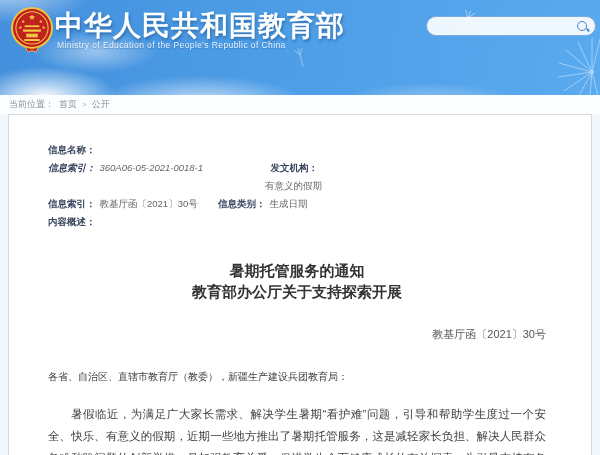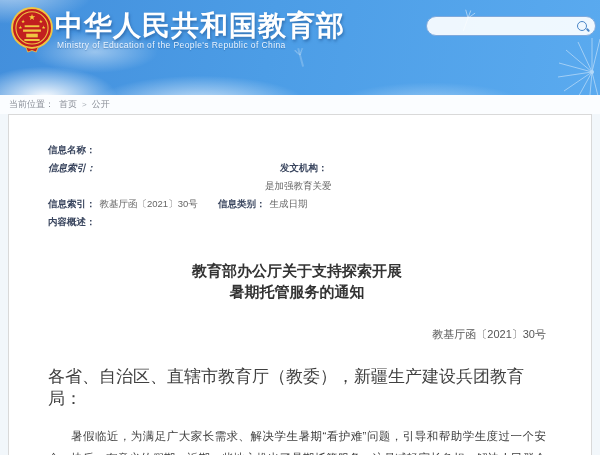--- a/index.html
+++ b/index.html
@@ -84,21 +84,21 @@
 
   .doc-title {
     margin-top:29px; text-align:center;
     font-size:15px; font-weight:bold; color:#333; line-height:21px;
   }
   .doc-number {
     margin-top:25px; text-align:right;
     font-size:11px; color:#555;
   }
   .doc-salutation {
-    margin-top:24px; font-size:17px; color:#404040; line-height:22px;
+    margin-top:24px; font-size:10px; color:#404040; line-height:22px;
   }
   .doc-paragraph {
     margin-top:15px; font-size:11.5px; color:#404040;
     line-height:22px; text-indent:2em; text-align:justify;
   }
 </style>
 </head>
 <body>
 
 <div class="header">
@@ -165,44 +165,45 @@
 
 <div class="content-box">
 
   <div class="meta">
     <div class="meta-row">
       <span class="meta-label">信息名称：</span>
     </div>
     <div class="meta-row">
       <span class="meta-pair pair-index">
         <span class="meta-label">信息索引：</span>
+        <span class="meta-value">360A06-05-2021-0018-1</span>
       </span>
       <span class="meta-pair pair-agency">
         <span class="meta-label">发文机构：</span>
-        <span class="meta-value">是加强教育关爱</span>
+        <span class="meta-value">有意义的假期</span>
       </span>
     </div>
     <div class="meta-row">
       <span class="meta-pair pair-docno">
         <span class="meta-label">信息索引：</span>
         <span class="meta-value">教基厅函〔2021〕30号</span>
       </span>
       <span class="meta-pair">
         <span class="meta-label">信息类别：</span>
         <span class="meta-value">生成日期</span>
       </span>
     </div>
     <div class="meta-row">
       <span class="meta-label">内容概述：</span>
     </div>
   </div>
 
   <div class="doc-title">
+    <div>暑期托管服务的通知</div>
     <div>教育部办公厅关于支持探索开展</div>
-    <div>暑期托管服务的通知</div>
   </div>
 
   <div class="doc-number">教基厅函〔2021〕30号</div>
 
   <div class="doc-salutation">各省、自治区、直辖市教育厅（教委），新疆生产建设兵团教育局：</div>
 
   <div class="doc-paragraph">暑假临近，为满足广大家长需求、解决学生暑期“看护难”问题，引导和帮助学生度过一个安全、快乐、有意义的假期，近期一些地方推出了暑期托管服务，这是减轻家长负担、解决人民群众急难愁盼问题的创新举措，是加强教育关爱、促进学生全面健康成长的有益探索。为引导支持有条件的地方积极探索开展暑期托管服务工作，现将有关事项通知如下。</div>
 
 </div>
 

